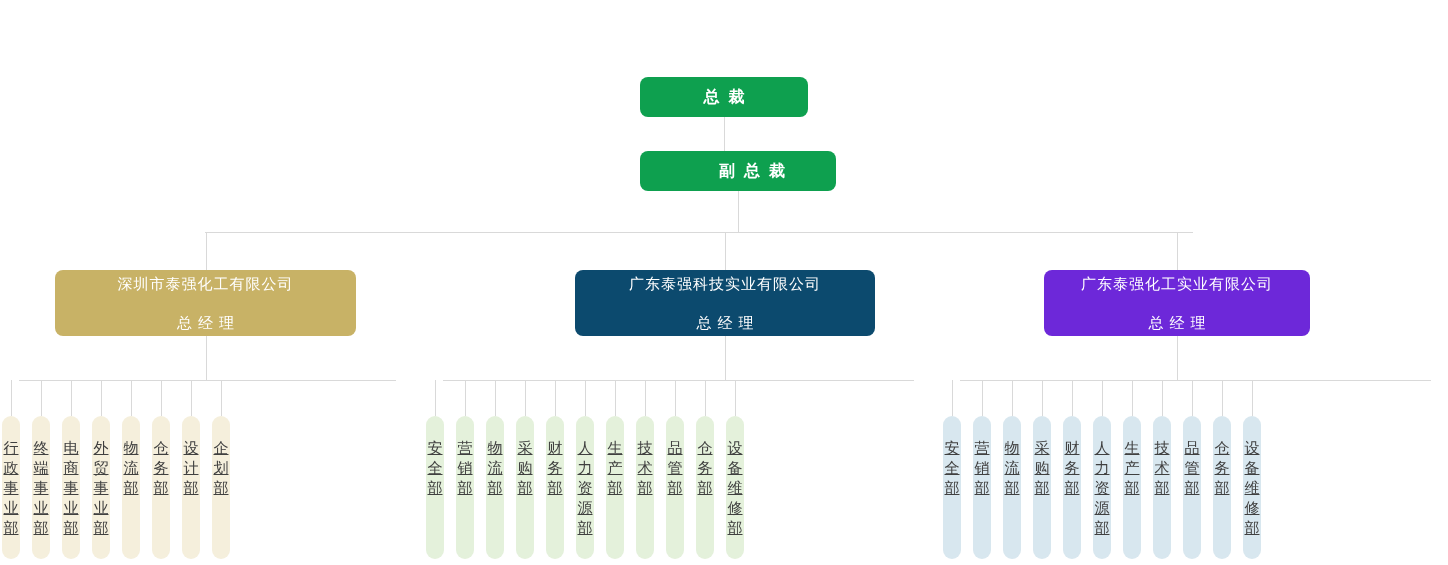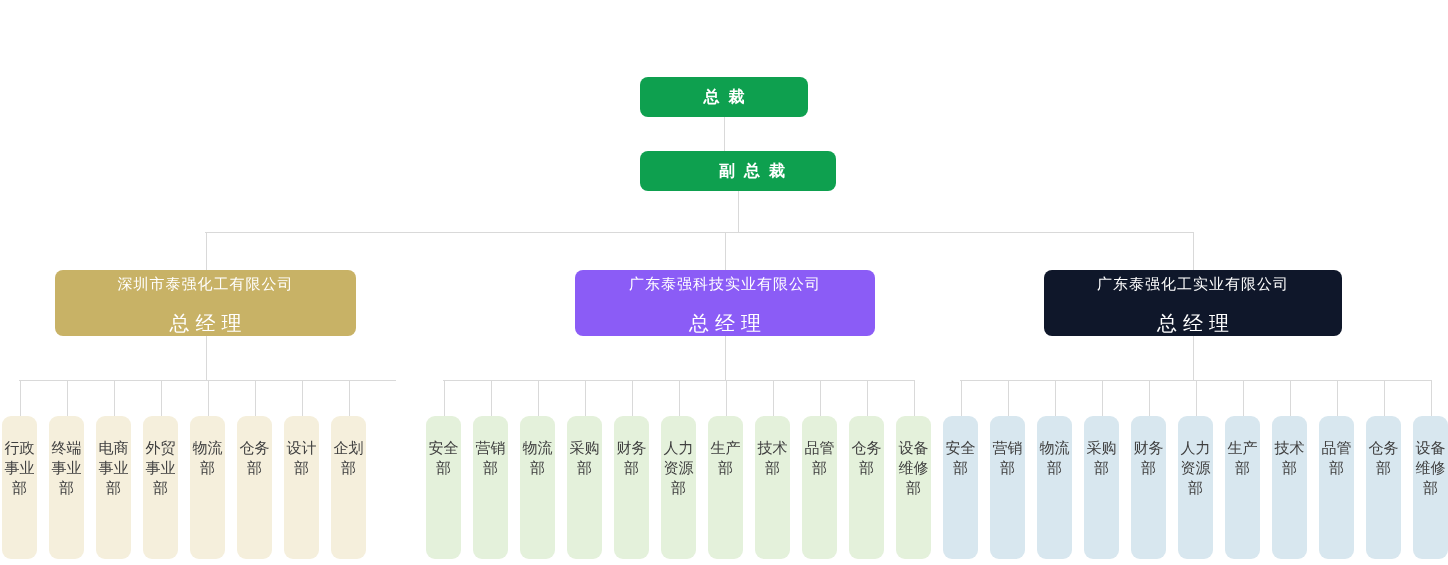--- a/index.html
+++ b/index.html
@@ -32,33 +32,34 @@
     display:flex;flex-direction:column;align-items:center;justify-content:center;
     line-height:20px;
   }
   .gm-box::before{ 
     content:"";position:absolute;left:50%;top:-38px;width:1px;height:38px;background:#D9D9D9;
   }
   .gm-box::after{ 
     content:"";position:absolute;left:50%;top:100%;width:1px;height:44px;background:#D9D9D9;
   }
   .gm-b1{left:55px;width:301px;background:#C8B266;}
-  .gm-b2{left:575px;width:300px;background:#8b5cf6;}
-  .gm-b3{left:1044px;width:298px;background:#0f172a;}
+  .gm-b2{left:575px;width:300px;background:#0c4a6e;}
+  .gm-b3{left:1044px;width:266px;background:#6d28d9;}
   .gm-name{font-size:15px;letter-spacing:1px;}
-  .gm-role{font-size:20px;letter-spacing:6px;text-indent:6px;margin-top:19px;}
+  .gm-role{font-size:15px;letter-spacing:6px;text-indent:6px;margin-top:19px;}
 
   
   .leaf-group{position:absolute;top:416px;display:flex;gap:12px;}
   .lg-1{left:2px;}  .lg-2{left:426px;}  .lg-3{left:943px;}
   .leaf{
-    position:relative;width:35px;height:143px;border-radius:9px;
+    position:relative;width:18px;height:143px;border-radius:9px;
     font-size:15px;line-height:20px;color:#404040;
     text-align:center;padding-top:22px;box-sizing:border-box;
     word-break:break-all;
+    text-decoration:underline;
   }
   .leaf::before{ 
     content:"";position:absolute;left:50%;top:-36px;width:1px;height:36px;background:#D9D9D9;
   }
   .lg-1 .leaf{background:#F5EFDC;}
   .lg-2 .leaf{background:#E4F1DB;}
   .lg-3 .leaf{background:#D8E7EF;}
 </style>
 </head>
 <body>

